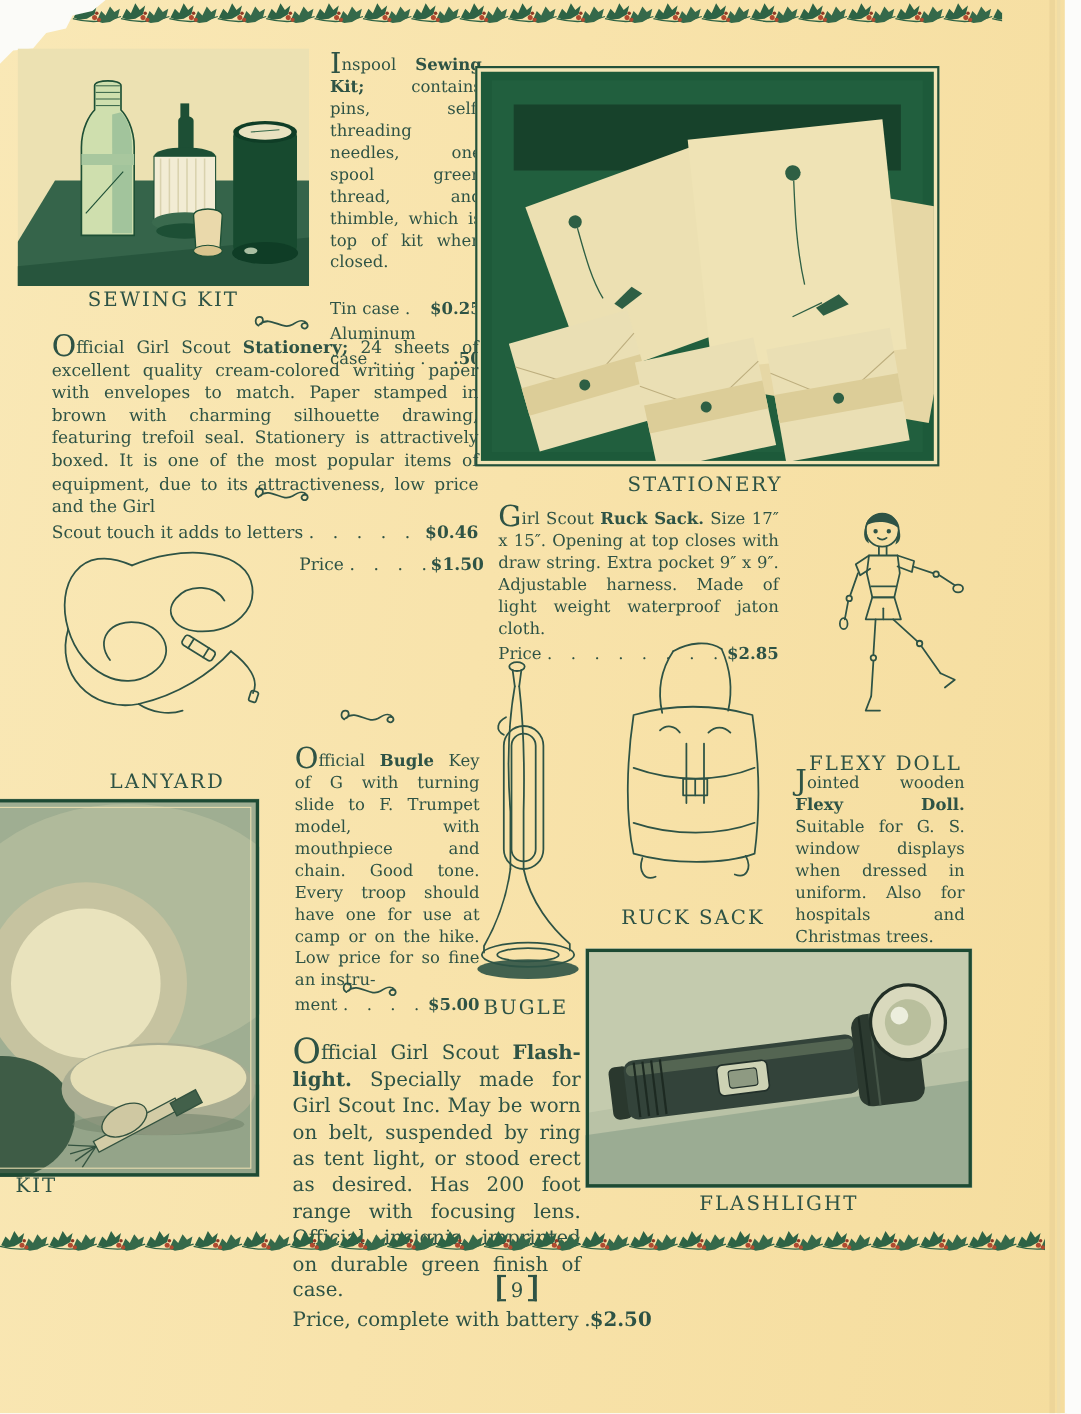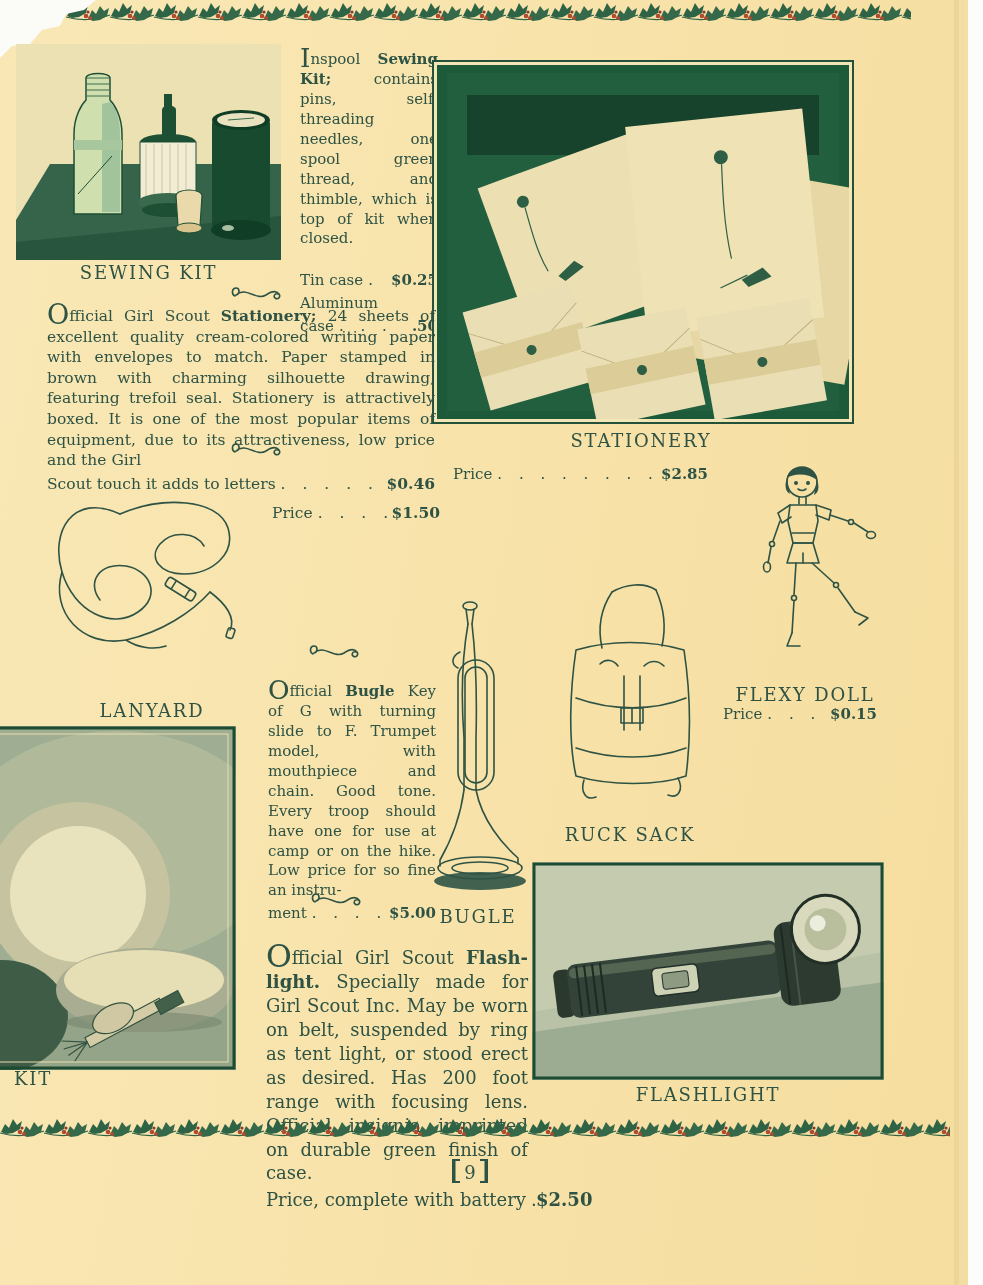--- a/index.html
+++ b/index.html
@@ -218,20 +218,21 @@
 
   <div class="txt" style="left:272px;top:500px;width:168px;font-size:15.5px">
     <div class="price-row">
       <span class="pr-label">Price</span>
       <span class="pr-dots">. . . .</span>
       <span class="pr-value">$1.50</span>
     </div>
   </div>
 
   <div class="txt" style="left:453px;top:462px;width:255px">
+    <p><span class="seg-lead">G</span><span>irl Scout </span><span class="seg-b">Ruck Sack.</span><span> Size 17″ x 15″. Opening at top closes with draw string. Extra pocket 9″ x 9″. Adjustable harness. Made of light weight waterproof jaton cloth.</span></p>
     <div class="price-row">
       <span class="pr-label">Price</span>
       <span class="pr-dots">. . . . . . . . .</span>
       <span class="pr-value">$2.85</span>
     </div>
   </div>
 
   <svg class="line-art" style="position:absolute;left:738px;top:455px" width="142" height="222" viewBox="0 0 142 222">
     <circle cx="64" cy="27" r="15"></circle>
     <path d="M49,23 C51,8 78,8 79,25 C70,18 56,18 49,23 Z" fill="currentColor" stroke="none"></path>
@@ -261,20 +262,21 @@
     <line x1="56" y1="146" x2="54" y2="178"></line>
     <path d="M54,178 L49,191 L62,191"></path>
     <line x1="74" y1="108" x2="96" y2="128"></line>
       <circle cx="98" cy="130" r="2.5"></circle>
     <line x1="100" y1="133" x2="117" y2="157"></line>
     <path d="M117,157 L130,163 L121,170"></path>
   </svg>
   <div class="caption" style="left:725px;top:684px;width:160px">FLEXY DOLL</div>
 
   <div class="txt" style="left:723px;top:702px;width:154px">
+    <p><span class="seg-lead">J</span><span>ointed wooden </span><span class="seg-b">Flexy Doll.</span><span> Suitable for G. S. window displays when dressed in uniform. Also for hospitals and Christmas trees.</span></p>
     <div class="price-row">
       <span class="pr-label">Price</span>
       <span class="pr-dots">. . .</span>
       <span class="pr-value">$0.15</span>
     </div>
   </div>
 
   <svg class="divider line-art" style="left:305px;top:642px" width="60" height="20" viewBox="0 0 60 20">
     <path d="M8,12 c-4,-2 -3,-8 1,-8 c4,0 4,6 0,7 M9,11 c10,-9 20,6 30,0 c6,-4 10,-5 13,-1 c2,3 -1,6 -4,4 c-2,-2 0,-5 3,-4"></path>
   </svg>

